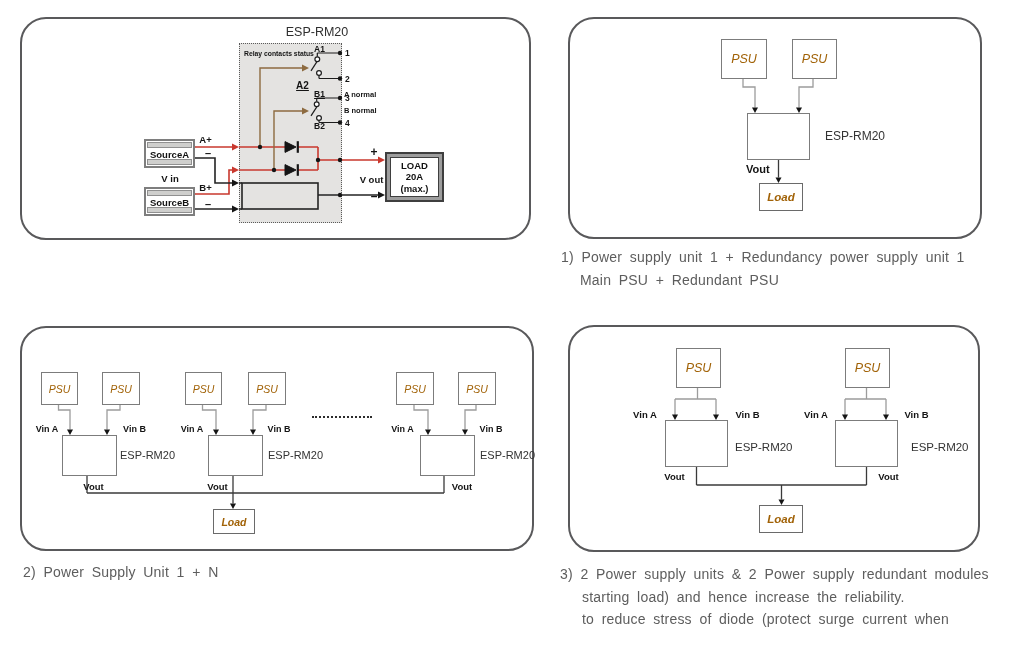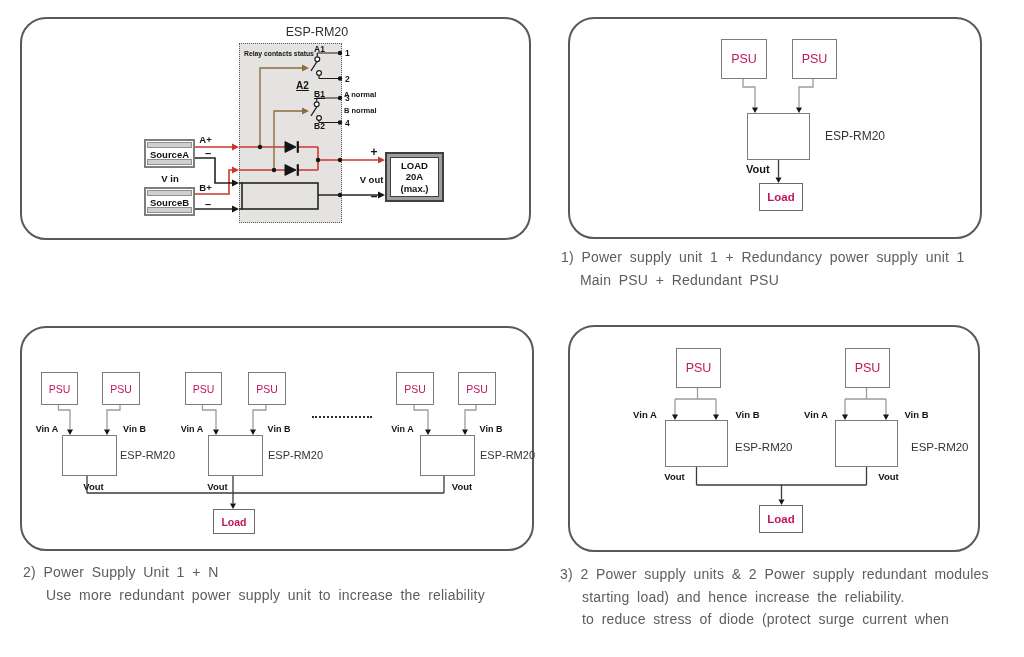--- a/index.html
+++ b/index.html
@@ -4,21 +4,21 @@
 <style>
   html,body{margin:0;padding:0;background:#fff;}
   #canvas{position:relative;width:1024px;height:657px;background:#fff;overflow:hidden;
           font-family:"Liberation Sans",sans-serif;}
   .panel{position:absolute;border:2.4px solid #59595b;border-radius:26px;background:#fff;}
   .abs{position:absolute;}
   .lbl{position:absolute;white-space:nowrap;color:#141414;font-family:"Liberation Sans",sans-serif;}
   .b{font-weight:700;}
   .ctr{text-align:center;}
   .box{position:absolute;background:#fff;border:1.4px solid #7c7c7c;display:flex;
-       align-items:center;justify-content:center;color:#be185d;}
+       align-items:center;justify-content:center;color:#a16207;font-style:italic;}
   .module{position:absolute;background:#fff;border:1.4px solid #7c7c7c;}
   .srcbox{position:absolute;background:#fff;border:2px solid #7e7e7e;}
   .srcbox .strip{position:absolute;left:1px;right:1px;height:4px;background:#cfcfcd;border:1px solid #909090;}
   .srcbox .strip.top{top:1px;} .srcbox .strip.bot{bottom:1px;}
   .srcbox .srclabel{position:absolute;left:0;right:0;top:50%;transform:translateY(-50%);
        text-align:center;font-weight:700;font-size:9.5px;color:#111;}
   .loadbox{position:absolute;background:#9d9d9d;border:2px solid #3f3f3f;padding:3px;}
   .loadbox .inner{width:100%;height:100%;background:#fff;border:1.6px solid #3f3f3f;
        display:flex;flex-direction:column;align-items:center;justify-content:center;
        font-weight:700;font-size:9.5px;line-height:11.5px;color:#111;box-sizing:border-box;}
@@ -297,21 +297,20 @@
     <div class="lbl b ctr" style="left:180.5px;top:153px;width:30px;font-size:9.5px;">Vout</div>
     <div class="lbl b ctr" style="left:425px;top:153px;width:30px;font-size:9.5px;">Vout</div>
 
     <div class="box b" style="left:191px;top:181px;width:40px;height:23px;font-size:10.5px;border-color:#6a6a6a;">
         <span>Load</span>
       </div>
   </div>
 
   <div class="cap" style="left:23px;top:561px;">
     <div>2) Power Supply Unit 1 + N</div>
-    <div style="margin-left:23px;">Use more redundant power supply unit to increase the reliability</div>
   </div>
 
   <div class="panel" style="left:568px;top:325px;width:408px;height:223px;">
     <svg width="408" height="223" viewBox="0 0 408 223">
       <g stroke="#9c9c9c" stroke-width="1.3" fill="none">
         <path d="M127.5,59 V72 M105,72 H146 M105,72 V88 M146,72 V88"></path>
         <path d="M296.5,59 V72 M275,72 H316 M275,72 V88 M316,72 V88"></path>
       </g>
       <g fill="#151515" stroke="none">
         <polygon points="102,87.5 108,87.5 105,93"></polygon>

